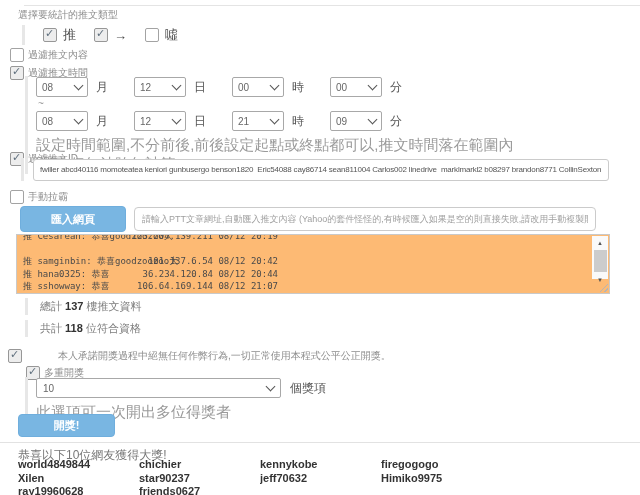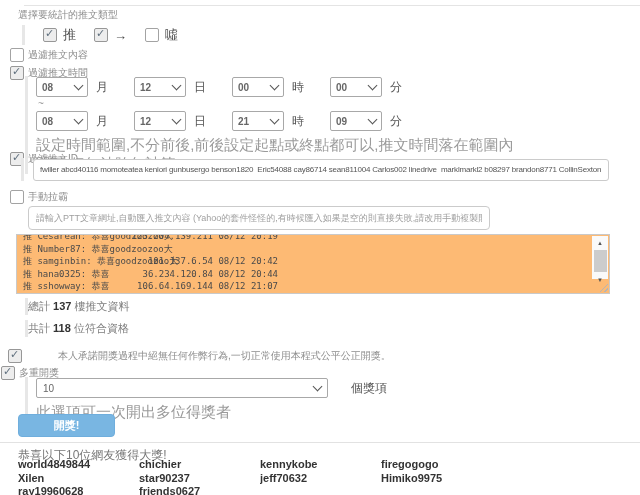--- a/index.html
+++ b/index.html
@@ -26,27 +26,27 @@
   .type-row .opt{display:flex;align-items:center;margin-right:18px;}
   .type-row .opt-label{font-size:13px;color:#4a4a4a;margin-left:6px;}
   
   .chk-row{position:absolute;display:flex;align-items:center;font-size:10px;color:#8d8d8d;}
   .chk-row .lbl{margin-left:4px;}
   .chk-content{left:10px;top:48px;}
   .chk-time{left:10px;top:66px;}
   .chk-id{left:10px;top:152px;}
   .chk-manual{left:10px;top:190px;}
   .chk-pledge{left:8px;top:349px;gap:32px;}
-  .chk-multi{left:1px;top:366px;}
+  .chk-multi{left:26px;top:366px;}
   
   .time-block{position:absolute;left:25px;top:76px;border-left:3px solid #e7e7e7;padding-left:8px;width:480px;}
   .date-row{display:flex;align-items:center;height:22px;}
   .sel{width:52px;height:20px;border:1px solid #a8a8a8;border-radius:2px;background:#fff;
       display:inline-flex;align-items:center;justify-content:space-between;
-      padding:0 5px;font-size:10px;color:#666;box-sizing:border-box;font-weight:bold;}
+      padding:0 5px;font-size:10px;color:#666;box-sizing:border-box;}
   .chev{width:6px;height:6px;border-right:1.6px solid #555;border-bottom:1.6px solid #555;
       transform:rotate(45deg);margin-top:-3px;flex:0 0 auto;}
   .unit{font-size:12px;color:#555;margin:0 26px 0 8px;}
   .tilde{font-size:10px;color:#999;height:12px;line-height:12px;margin-left:2px;}
   .hint{font-size:15px;color:#9a9a9a;margin-top:4px;}
   
   .id-block{position:absolute;left:21px;top:158px;border-left:3px solid #e7e7e7;padding-left:9px;}
   .id-input{width:562px;height:20px;border:1px solid #cbcbcb;border-radius:3px;
       font-size:8px;letter-spacing:-0.2px;color:#555;padding:0 6px;box-sizing:content-box;
       font-family:"Liberation Sans","DejaVu Sans",sans-serif;}
@@ -70,32 +70,32 @@
   .sb-track{position:absolute;right:1px;top:1px;width:16px;bottom:14px;background:#fafafa;}
   .sb-up,.sb-down{position:absolute;right:3px;width:12px;height:11px;font-size:6px;color:#555;
       text-align:center;line-height:11px;cursor:pointer;}
   .sb-up{top:3px;}
   .sb-down{top:40px;}
   .sb-thumb{position:absolute;right:2px;top:15px;width:13px;height:22px;background:#ccc;cursor:pointer;}
   .resize-grip{position:absolute;right:1px;bottom:1px;width:11px;height:11px;
       background:repeating-linear-gradient(-45deg,transparent 0 2px,#b5b5b5 2px 3px);
       clip-path:polygon(100% 0,100% 100%,0 100%);cursor:nwse-resize;}
   
-  .total-line{position:absolute;left:25px;border-left:3px solid #e7e7e7;padding:1px 0 1px 0;
+  .total-line{position:absolute;left:25px;border-left:3px solid #e7e7e7;padding:1px 0 1px 12px;
       font-size:11px;color:#7d7d7d;}
   .total-1{top:298px;}
   .total-2{top:320px;}
   .total-line b{color:#333;font-weight:bold;}
   
   .multi-block{position:absolute;left:25px;top:377px;border-left:3px solid #e7e7e7;padding-left:8px;width:420px;}
   .multi-row{display:flex;align-items:center;height:22px;}
-  .sel-wide{width:292px;height:20px;border:1px solid #a8a8a8;border-radius:2px;background:#fff;
+  .sel-wide{width:245px;height:20px;border:1px solid #a8a8a8;border-radius:2px;background:#fff;
       display:inline-flex;align-items:center;justify-content:space-between;
       padding:0 6px;font-size:10px;color:#666;box-sizing:border-box;}
-  .multi-unit{font-size:12px;color:#555;margin-left:23px;}
+  .multi-unit{font-size:12px;color:#555;margin-left:9px;}
   .btn-draw{position:absolute;left:18px;top:414px;width:97px;height:23px;font-size:11px;}
   
   .result-title{position:absolute;left:18px;top:447px;font-size:12px;color:#777;}
   .winners{position:absolute;left:18px;top:458px;width:540px;display:flex;flex-wrap:wrap;}
   .winner{width:121px;font-size:11px;font-weight:bold;color:#333;line-height:13.5px;
       white-space:nowrap;overflow:hidden;}
 </style>
 </head>
 <body>
 
@@ -185,31 +185,31 @@
 <div class="id-block">
   <input class="id-input" type="text" value="fwiller abcd40116 momoteatea keniori gunbusergo benson1820  Eric54088 cay86714 sean811004 Carlos002 linedrive  marklmarkl2 b08297 brandon8771 CollinSexton navy" style="">
 </div>
 
 <div class="chk-row chk-manual">
   <span class="cb"></span>
   <span class="lbl">手動拉霸</span>
 </div>
 
 <div class="import-row">
+  <button class="btn btn-import">匯入網頁</button>
   <input class="url-input" type="text" placeholder="請輸入PTT文章網址,自動匯入推文內容 (Yahoo的套件怪怪的,有時候匯入如果是空的則直接失敗,請改用手動複製貼上,感謝orz)" style="">
 </div>
 
 <div class="push-box">
   <div class="push-lines">
     <div class="push-line">
       <span>推 Cesarean: 恭喜goodzoozoo大</span>
       <span class="push-right">123.204.139.211 08/12 20:19</span>
     </div>
     <div class="push-line">
-      <span>推 Number87: 恭喜goodzoozoo大</span>
     </div>
     <div class="push-line">
       <span>推 samginbin: 恭喜goodzoozoo大</span>
       <span class="push-right">101.137.6.54 08/12 20:42</span>
     </div>
     <div class="push-line">
       <span>推 hana0325: 恭喜</span>
       <span class="push-right">36.234.120.84 08/12 20:44</span>
     </div>
     <div class="push-line">

